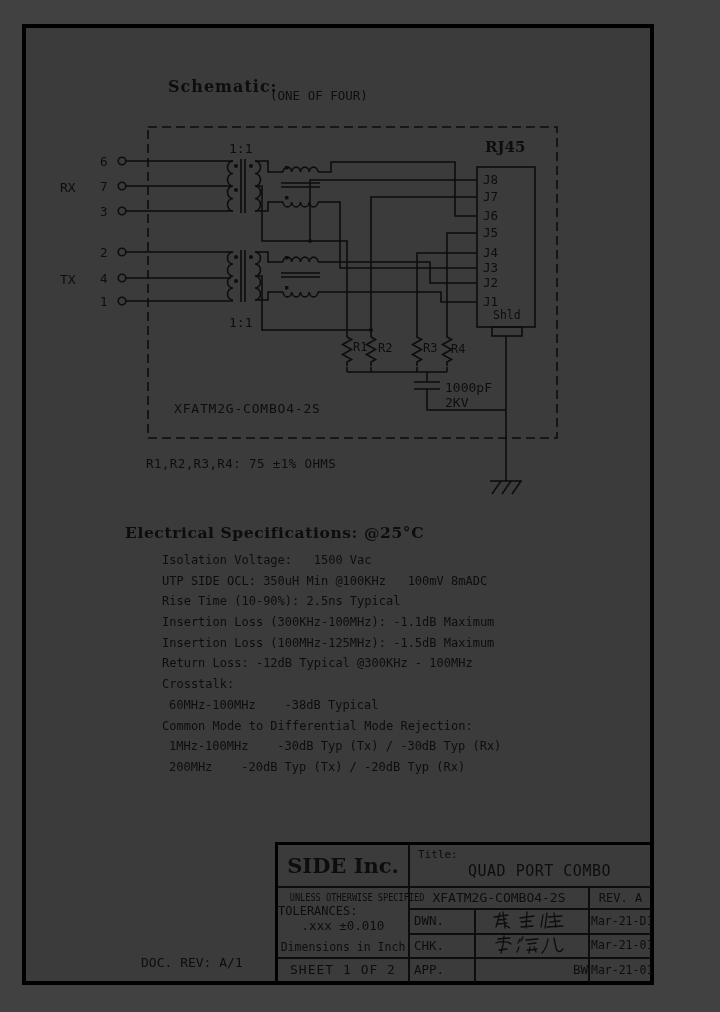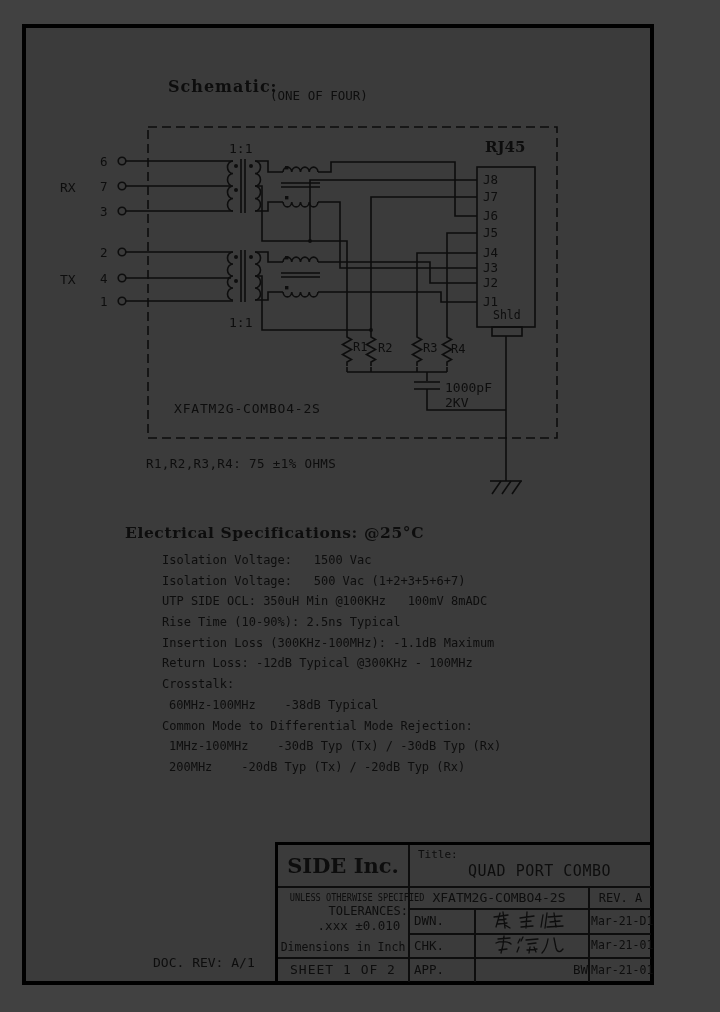--- a/index.html
+++ b/index.html
@@ -170,24 +170,24 @@
     <path d="M521,481 l-9,13 M511,481 l-9,13 M501,481 l-9,13"></path>
   </g>
 
   <text x="174" y="413" font-size="13" letter-spacing="0.8">XFATM2G-COMBO4-2S</text>
   <text x="146" y="468" font-size="12.5" letter-spacing="0.4">R1,R2,R3,R4: 75 ±1% OHMS</text>
 </svg>
 
 <div class="abs serif ink" style="left:125px;top:523px;font-size:15.5px;letter-spacing:0.6px;">Electrical  Specifications: @25°C</div>
 <div class="abs mono" style="left:145px;top:553px;margin-left:17px;">
   <div class="spec-line">Isolation Voltage:   1500 Vac</div>
-  <div class="spec-line">Isolation Voltage:   500 Vac (1+2+3+5+6+7)</div>
   <div class="spec-line">UTP SIDE OCL: 350uH Min @100KHz   100mV 8mADC</div>
   <div class="spec-line">Rise Time (10-90%): 2.5ns Typical</div>
   <div class="spec-line">Insertion Loss (300KHz-100MHz): -1.1dB Maximum</div>
+  <div class="spec-line">Insertion Loss (100MHz-125MHz): -1.5dB Maximum</div>
   <div class="spec-line">Return Loss: -12dB Typical @300KHz - 100MHz</div>
   <div class="spec-line">Crosstalk:</div>
   <div class="spec-line spec-indent">60MHz-100MHz    -38dB Typical</div>
   <div class="spec-line">Common Mode to Differential Mode Rejection:</div>
   <div class="spec-line spec-indent">1MHz-100MHz    -30dB Typ (Tx) / -30dB Typ (Rx)</div>
   <div class="spec-line spec-indent">200MHz    -20dB Typ (Tx) / -20dB Typ (Rx)</div>
 </div>
 
 <div class="abs" id="titleblock">
 
@@ -203,22 +203,22 @@
 
   <div class="tb-text serif" style="left:0;top:8px;width:130px;text-align:center;font-size:21px;">SIDE Inc.</div>
 
   <div class="tb-text mono" style="left:140px;top:3px;font-size:11px;">Title:</div>
   <div class="tb-text mono" style="left:150px;top:17px;width:223px;text-align:center;font-size:15px;letter-spacing:0.5px;">QUAD PORT COMBO</div>
 
   <div class="tb-text mono" style="left:132px;top:45px;width:178px;text-align:center;font-size:13px;">XFATM2G-COMBO4-2S</div>
   <div class="tb-text mono" style="left:312px;top:46px;width:61px;text-align:center;font-size:12px;">REV. A</div>
 
   <div class="tb-text mono" style="left:0;top:46px;width:130px;text-align:center;font-size:10.5px;transform:scaleX(0.82);transform-origin:center;">UNLESS OTHERWISE SPECIFIED</div>
-  <div class="tb-text mono" style="left:0;top:59px;width:130px;text-align:right;font-size:12px;">TOLERANCES:</div>
-  <div class="tb-text mono" style="left:0;top:73px;width:130px;text-align:center;font-size:12.5px;margin-left:16px;">.xxx ±0.010</div>
+  <div class="tb-text mono" style="left:0;top:59px;width:130px;text-align:left;font-size:12px;">TOLERANCES:</div>
+  <div class="tb-text mono" style="left:0;top:73px;width:130px;text-align:center;font-size:12.5px;">.xxx ±0.010</div>
   <div class="tb-text mono" style="left:0;top:95px;width:130px;text-align:center;font-size:11.5px;">Dimensions in Inch</div>
   <div class="tb-text mono" style="left:0;top:117px;width:130px;text-align:center;font-size:13px;letter-spacing:1px;">SHEET 1 OF 2</div>
 
   <div class="tb-text mono" style="left:136px;top:68px;font-size:12.5px;">DWN.</div>
   <div class="tb-text mono" style="left:136px;top:93px;font-size:12.5px;">CHK.</div>
   <div class="tb-text mono" style="left:136px;top:117px;font-size:12.5px;">APP.</div>
 
   <svg class="abs sig-svg" style="left:212px;top:64px;" width="80" height="22" viewBox="0 0 80 22">
     <path d="M10,4 L6,18 M4,8 L18,6 M8,11 L16,10 M8,15 L17,14 M13,3 L15,19 M15,16 L20,19"></path>
     <path d="M30,9 L44,7 M37,3 L36,19 M31,13 L41,12 M31,18 L43,17"></path>
@@ -230,13 +230,13 @@
     <path d="M58,5 C57,12 55,16 52,19 M64,4 L66,14 C67,18 70,19 73,15"></path>
   </svg>
 
   <div class="tb-text mono" style="left:198px;top:117px;width:112px;text-align:right;font-size:12.5px;">BW</div>
 
   <div class="tb-text mono" style="left:313px;top:69px;font-size:11.5px;">Mar-21-D1</div>
   <div class="tb-text mono" style="left:313px;top:93px;font-size:11.5px;">Mar-21-01</div>
   <div class="tb-text mono" style="left:313px;top:118px;font-size:11.5px;">Mar-21-01</div>
 </div>
 
-<div class="abs mono ink" style="left:153px;top:955px;font-size:13px;">DOC. REV: A/1</div>
+<div class="abs mono ink" style="left:141px;top:955px;font-size:13px;">DOC. REV: A/1</div>
 
 </body></html>

